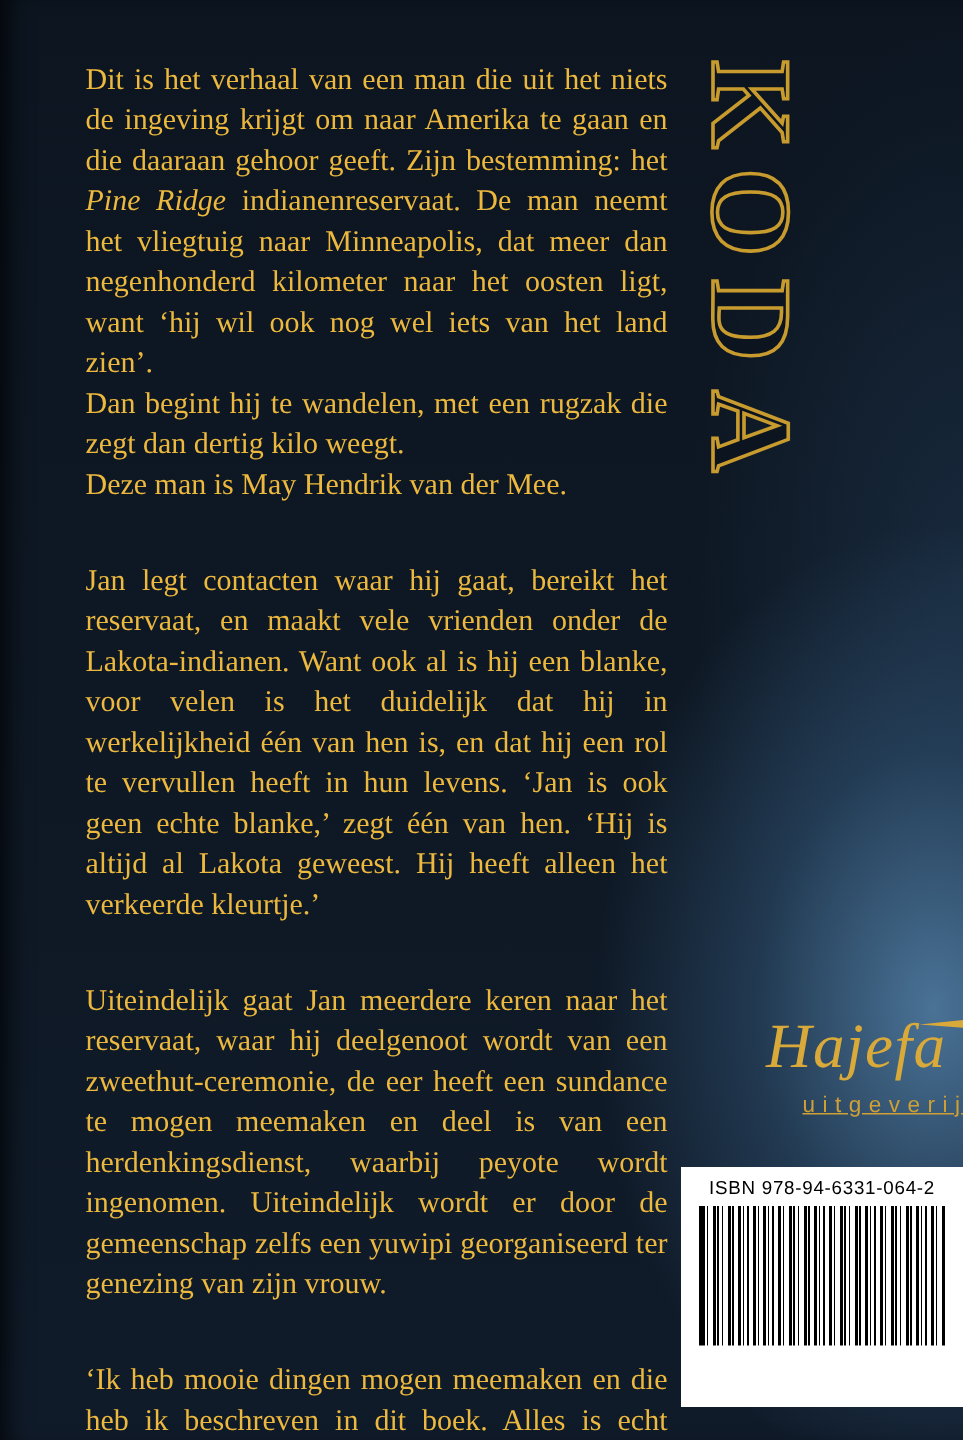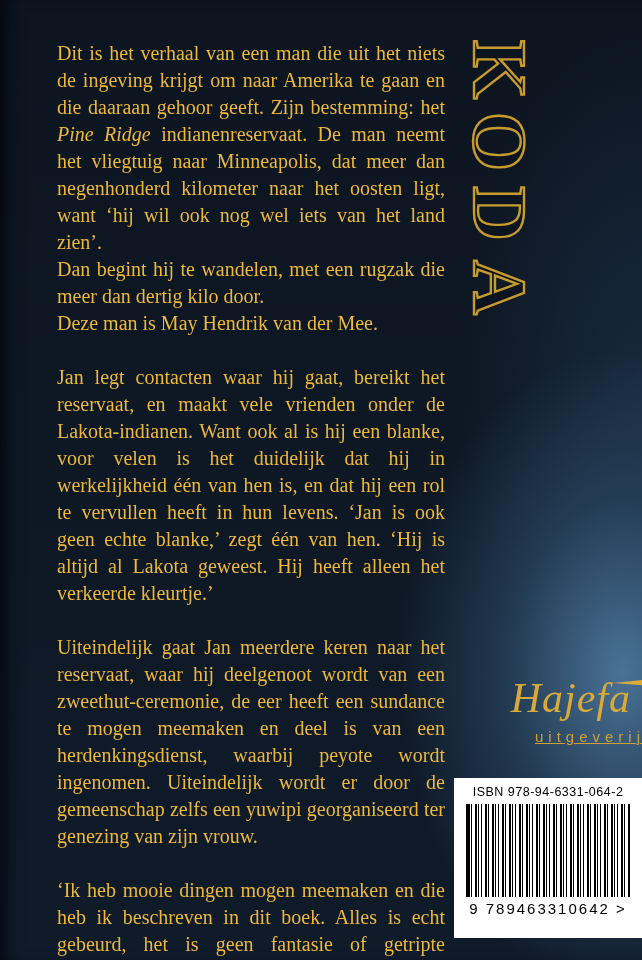--- a/index.html
+++ b/index.html
@@ -22,21 +22,21 @@
     position: absolute;
     left: 57px;
     top: 40px;
     width: 388px;
     color: #ecb83d;
     font-size: 20px;
     line-height: 27px;
     text-align: justify;
   }
   .text-col p { margin: 0; font-family: Liberation Serif, serif; }
-  .text-col p.block { margin-top: 27px; }
+  .text-col p.block { margin-top: 37px; }
   .text-col em { font-style: italic; }
 
   
   .title-box {
     position: absolute;
     left: 448px;
     top: 28px;
     width: 104px;
     height: 306px;
   }
@@ -115,21 +115,21 @@
     margin-top: 3px;
   }
 </style>
 </head>
 <body>
 
 <div class="cover">
 
   <main class="text-col">
     <p><span>Dit is het verhaal van een man die uit het niets de ingeving krijgt om naar Amerika te gaan en die daaraan gehoor geeft. Zijn bestemming: het </span><em>Pine Ridge</em><span> indianenreservaat. De man neemt het vliegtuig naar Minneapolis, dat meer dan negenhonderd kilometer naar het oosten ligt, want ‘hij wil ook nog wel iets van het land zien’.</span></p>
-    <p>Dan begint hij te wandelen, met een rugzak die meer dan dertig kilo door.</p>
+    <p>Dan begint hij te wandelen, met een rugzak die zegt dan dertig kilo weegt.</p>
     <p>Deze man is May Hendrik van der Mee.</p>
 
     <p class="block">Jan legt contacten waar hij gaat, bereikt het reservaat, en maakt vele vrienden onder de Lakota-indianen. Want ook al is hij een blanke, voor velen is het duidelijk dat hij in werkelijkheid één van hen is, en dat hij een rol te vervullen heeft in hun levens. ‘Jan is ook geen echte blanke,’ zegt één van hen. ‘Hij is altijd al Lakota geweest. Hij heeft alleen het verkeerde kleurtje.’</p>
 
     <p class="block">Uiteindelijk gaat Jan meerdere keren naar het reservaat, waar hij deelgenoot wordt van een zweethut-ceremonie, de eer heeft een sundance te mogen meemaken en deel is van een herdenkingsdienst, waarbij peyote wordt ingenomen. Uiteindelijk wordt er door de gemeenschap zelfs een yuwipi georganiseerd ter genezing van zijn vrouw.</p>
 
     <p class="block">‘Ik heb mooie dingen mogen meemaken en die heb ik beschreven in dit boek. Alles is echt gebeurd, het is geen fantasie of getripte beleving geweest. Wel heb ik ervoor gekozen om mijn ervaringen te vertellen als één reis, dus zonder al het heen en weer vliegen tussendoor, en zonder alles wat er in Nederland speelde. Want zo was het voor mij: het was in feite één reis, één beleving van liefde en vriendschap die voorbij alle grenzen gaat.</p>
 
   </main>
 
@@ -147,16 +147,15 @@
   <div class="publisher">
     <span class="name"><span>Hajefa</span><svg class="sparkle" width="60" height="26" viewBox="0 0 60 26">
           <path fill="#d9a93a" d="M42 0 L45 9 L58 13 L45 16 L42 25 L39 16 L0 13 L39 9 Z"></path>
         </svg></span>
     <div class="subtitle">uitgeverij</div>
   </div>
 
   <div class="barcode-box">
     <div class="isbn">ISBN 978-94-6331-064-2</div>
     <div class="bars"></div>
-    <div class="number">9 789463310642 &gt;</div>
   </div>
 
 </div>
 
 </body></html>

